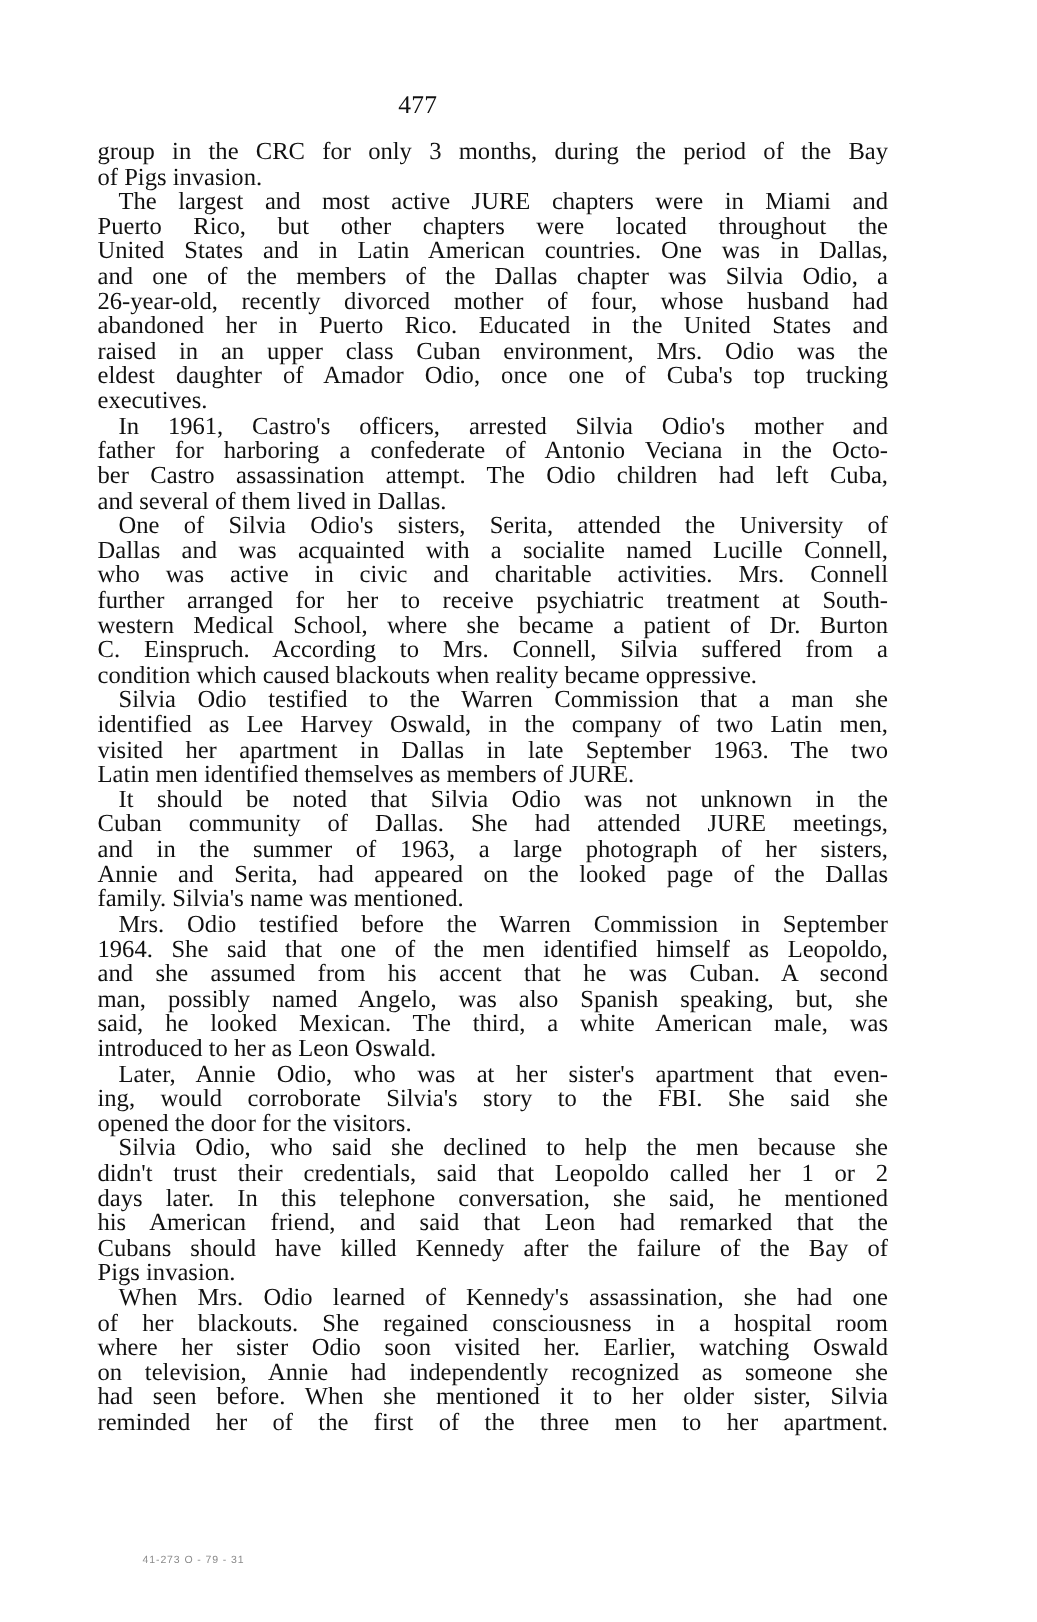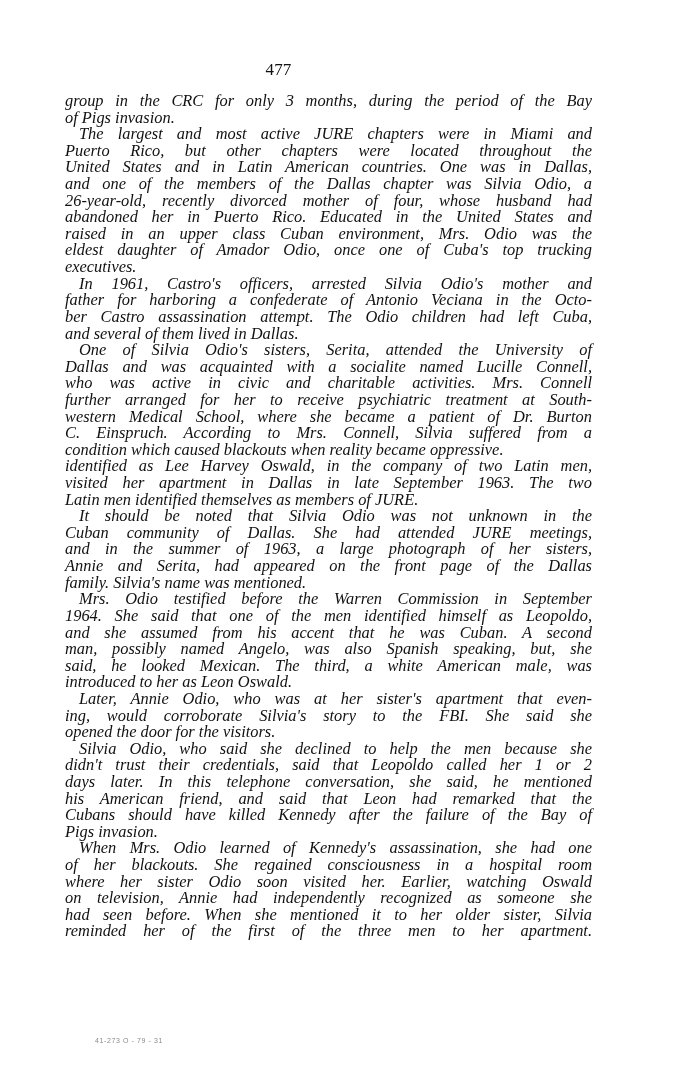--- a/index.html
+++ b/index.html
@@ -28,21 +28,20 @@
     .body-text {
       position: absolute;
       top: 93px;
       left: 65px;
       width: 527px;
       font-size: 16.4px;
       line-height: 16.62px;
     }
     .para {
       margin: 0;
-      font-style: italic;
     }
     .line {
       display: block;
       height: 16.62px;
       white-space: nowrap;
       text-align: justify;
       text-align-last: justify;
     }
     .line.last {
       text-align-last: left;
@@ -95,30 +94,31 @@
     <span class="line indent">One of Silvia Odio's sisters, Serita, attended the University of</span>
     <span class="line">Dallas and was acquainted with a socialite named Lucille Connell,</span>
     <span class="line">who was active in civic and charitable activities. Mrs. Connell</span>
     <span class="line">further arranged for her to receive psychiatric treatment at South-</span>
     <span class="line">western Medical School, where she became a patient of Dr. Burton</span>
     <span class="line">C. Einspruch. According to Mrs. Connell, Silvia suffered from a</span>
     <span class="line last">condition which caused blackouts when reality became oppressive.</span>
   </p>
 
   <p class="para">
+    <span class="line indent">Silvia Odio testified to the Warren Commission that a man she</span>
     <span class="line">identified as Lee Harvey Oswald, in the company of two Latin men,</span>
     <span class="line">visited her apartment in Dallas in late September 1963. The two</span>
     <span class="line last">Latin men identified themselves as members of JURE.</span>
   </p>
 
   <p class="para">
     <span class="line indent">It should be noted that Silvia Odio was not unknown in the</span>
     <span class="line">Cuban community of Dallas. She had attended JURE meetings,</span>
     <span class="line">and in the summer of 1963, a large photograph of her sisters,</span>
-    <span class="line">Annie and Serita, had appeared on the front page of the Dallas</span>
+    <span class="line">Annie and Serita, had appeared on the looked page of the Dallas</span>
     <span class="line last">family. Silvia's name was mentioned.</span>
   </p>
 
   <p class="para">
     <span class="line indent">Mrs. Odio testified before the Warren Commission in September</span>
     <span class="line">1964. She said that one of the men identified himself as Leopoldo,</span>
     <span class="line">and she assumed from his accent that he was Cuban. A second</span>
     <span class="line">man, possibly named Angelo, was also Spanish speaking, but, she</span>
     <span class="line">said, he looked Mexican. The third, a white American male, was</span>
     <span class="line last">introduced to her as Leon Oswald.</span>

